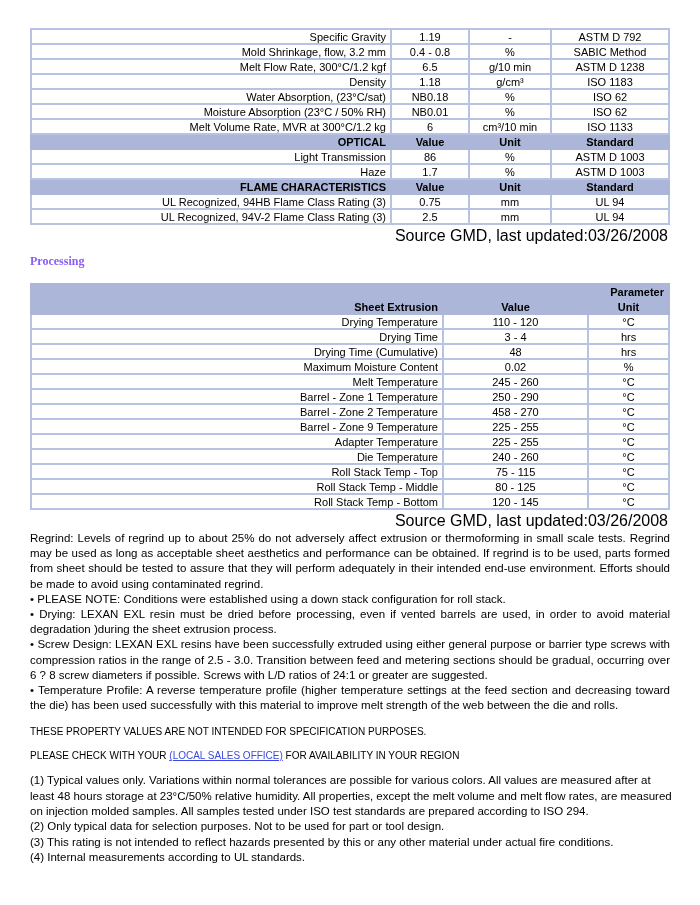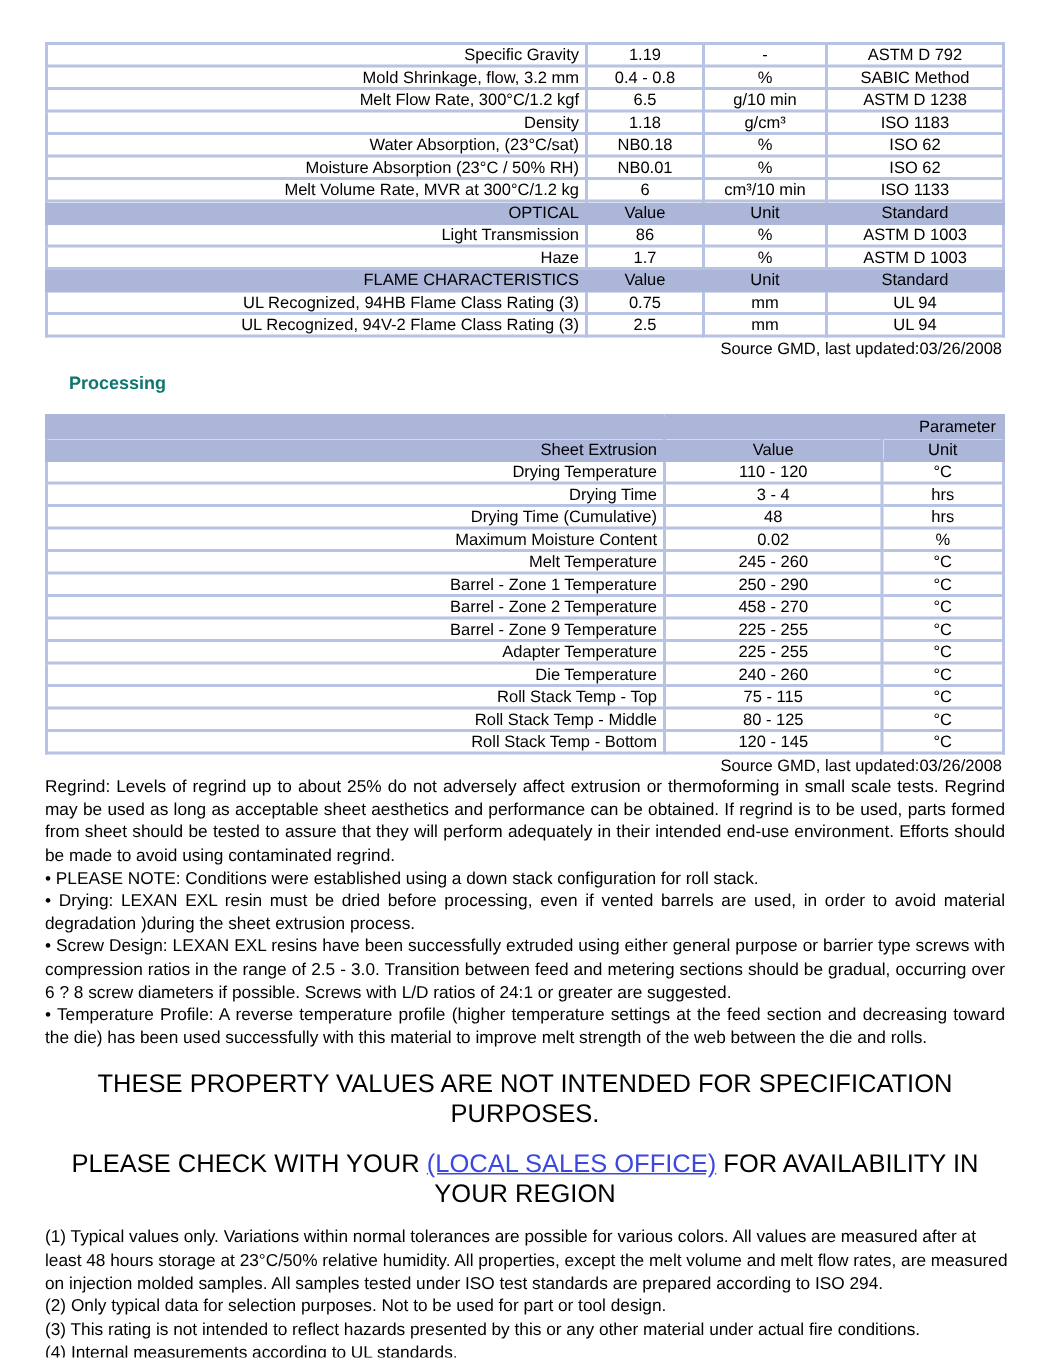--- a/index.html
+++ b/index.html
@@ -22,49 +22,49 @@
     font-size: 11px;
     line-height: 12px;
     height: 15px;
     padding: 0 4px;
     overflow: hidden;
     white-space: nowrap;
   }
   tr.row-header td, tr.row-header-span td {
     background: #abb6d8;
     border-color: #abb6d8;
-    font-weight: normal;
+    font-weight: bold;
   }
   td.c-left  { text-align: right; }
   td.c-center{ text-align: center; }
 
   .source-note {
     width: 638px;
     text-align: right;
-    font-size: 11px;
+    font-size: 16px;
     margin-top: 2px;
   }
   .section-heading {
-    color: #0f766e;
+    color: #8b5cf6;
     font-weight: bold;
     font-size: 12px;
-    margin: 9px 0 14px 16px;
+    margin: 9px 0 14px 0;
+    font-family: Liberation Serif, serif;
   }
   .notes-block {
     width: 640px;
     font-size: 11.5px;
     line-height: 15.2px;
     text-align: justify;
     margin-top: 1px;
   }
   .statement {
     width: 640px;
-    font-size: 17px;
+    font-size: 10px;
     margin-top: 13px;
-    text-align: center;
   }
   .footnotes {
     width: 644px;
     font-size: 11.5px;
     line-height: 15.3px;
     margin-top: 12px;
   }
   a.inline-link {
     color: #3c48e0;
     text-decoration: underline;

